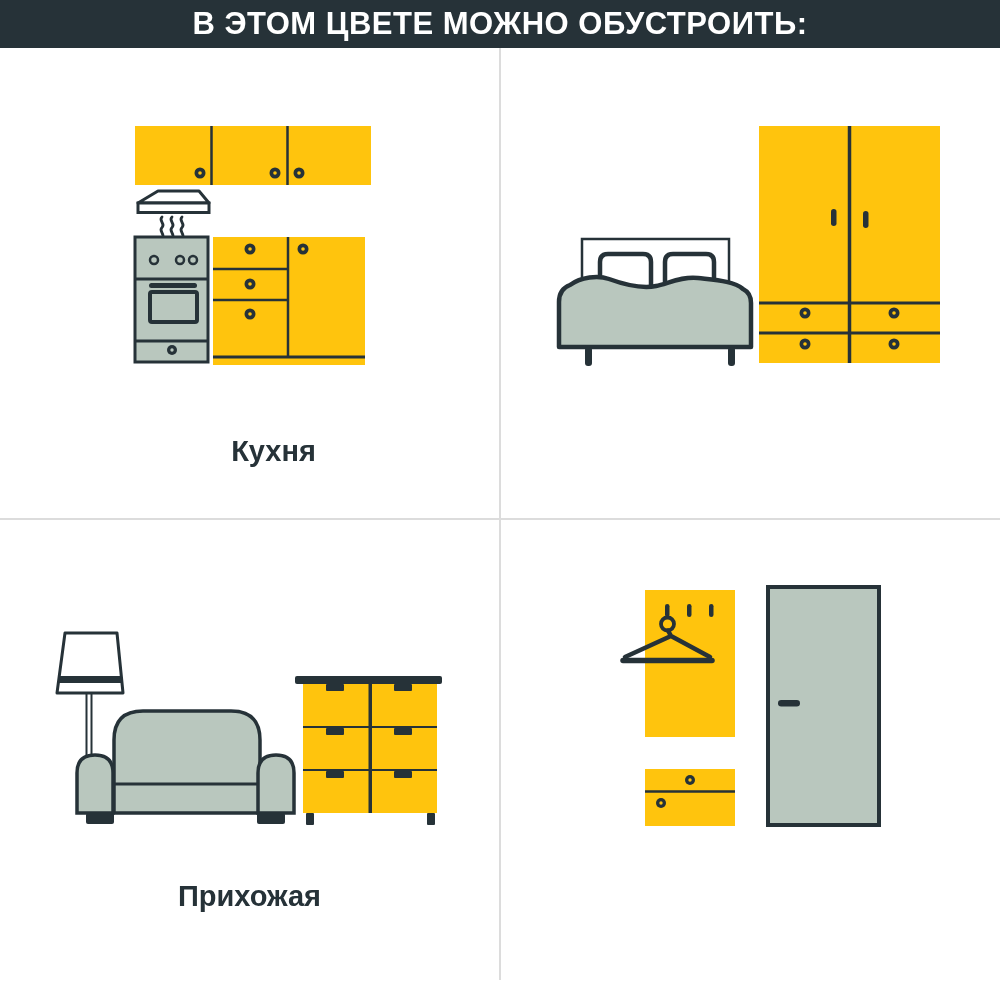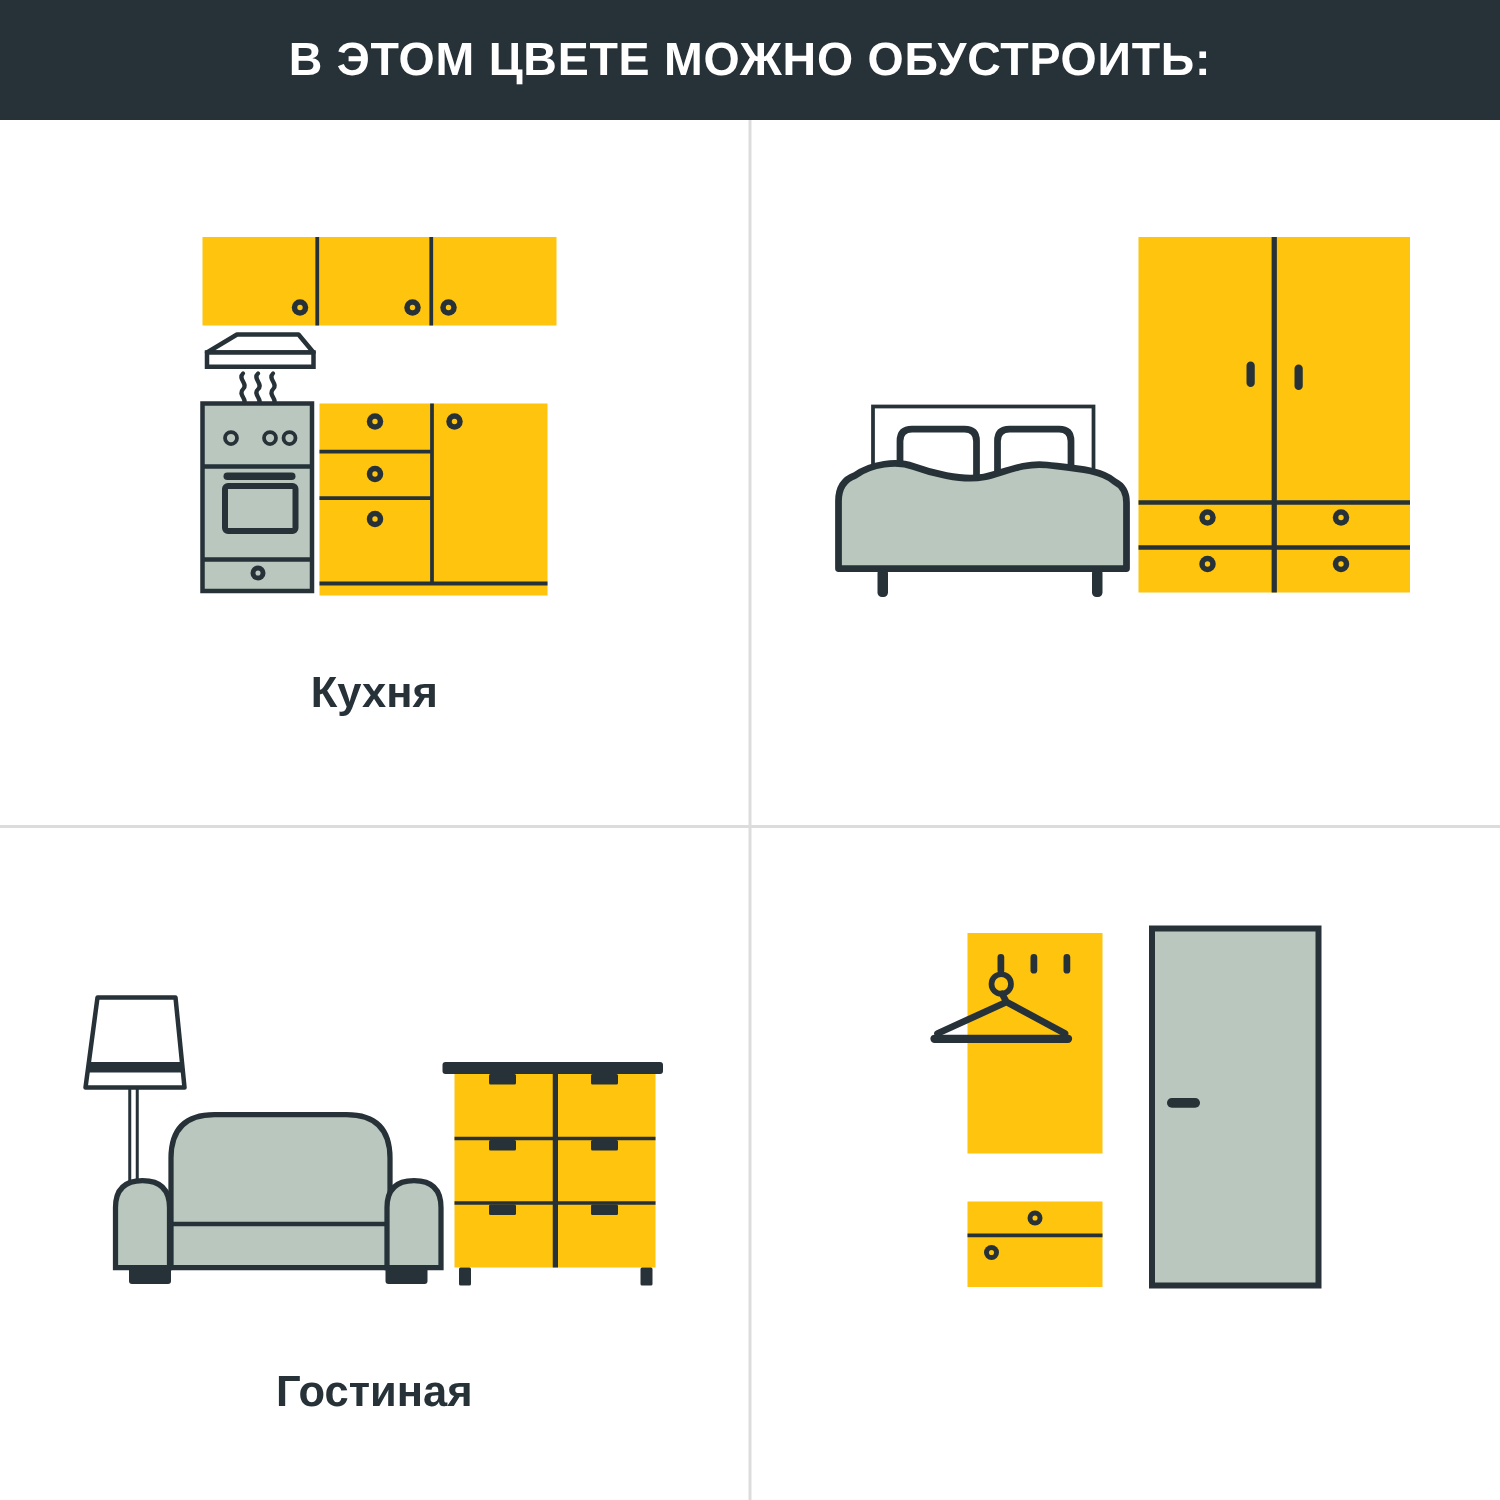--- a/index.html
+++ b/index.html
@@ -1,35 +1,35 @@
 <!DOCTYPE html>
 <html style="--header-bg: #263238; --header-text: #FFFFFF; --accent-yellow: #FFC40D; --sage: #B9C7BE; --outline: #263238; --divider: #DCDCDC; --label-text: #263238; --bg: #FFFFFF;"><head>
 <meta charset="utf-8">
 <style>
   html,body{margin:0;padding:0;background:#fff;}
   body{width:1000px;height:1000px;overflow:hidden;font-family:"Liberation Sans", sans-serif;}
   .frame{width:1000px;height:1000px;background:var(--bg,#fff);}
   .header{
-    height:80px;background:var(--header-bg,#263238);
+    height:48px;background:var(--header-bg,#263238);
     display:flex;align-items:center;justify-content:center;
   }
   .header-title{
     color:var(--header-text,#fff);font-size:31px;font-weight:700;letter-spacing:.5px;
   }
   .grid{
     display:grid;grid-template-columns:499px 499px;grid-template-rows:470px 460px;
     gap:2px;background:var(--divider,#dcdcdc);width:1000px;height:932px;
   }
   .cell{background:var(--bg,#fff);position:relative;}
   .cell svg{position:absolute;left:0;top:0;}
   .room-label{
     position:absolute;left:0;width:100%;text-align:center;
     font-size:29px;font-weight:700;color:var(--label-text,#263238);
   }
-  .cell.top .room-label{top:366px;}
+  .cell.top .room-label{top:387px;padding-left:24px;}
   .cell.bottom .room-label{top:360px;}
   .y{fill:var(--accent-yellow,#FFC40D);}
   .sg{fill:var(--sage,#B9C7BE);}
   .dk{fill:var(--outline,#263238);}
   .wf{fill:#fff;}
   .nf{fill:none;}
   .sd{stroke:var(--outline,#263238);}
 </style>
 </head>
 <body>
@@ -170,21 +170,21 @@
           <rect class="dk" x="326" y="164" width="18" height="7" rx="1"></rect>
           <rect class="dk" x="394" y="164" width="18" height="7" rx="1"></rect>
           <rect class="dk" x="326" y="208" width="18" height="7" rx="1"></rect>
           <rect class="dk" x="394" y="208" width="18" height="7" rx="1"></rect>
           <rect class="dk" x="326" y="251" width="18" height="7" rx="1"></rect>
           <rect class="dk" x="394" y="251" width="18" height="7" rx="1"></rect>
           <rect class="dk" x="306" y="293" width="8" height="12" rx="1"></rect>
           <rect class="dk" x="427" y="293" width="8" height="12" rx="1"></rect>
         </g>
       </svg>
-      <div class="room-label">Гостиная</div>
+      <div class="room-label">Прихожая</div>
     </div>
 
     <div class="cell bottom">
       <svg width="499" height="460" viewBox="0 0 499 460">
         <g>
           <rect class="y" x="144" y="70" width="90" height="147"></rect>
           <rect class="dk" x="164" y="84" width="4.5" height="13" rx="2.25"></rect>
           <rect class="dk" x="186" y="84" width="4.5" height="13" rx="2.25"></rect>
           <rect class="dk" x="208" y="84" width="4.5" height="13" rx="2.25"></rect>
           <g>

